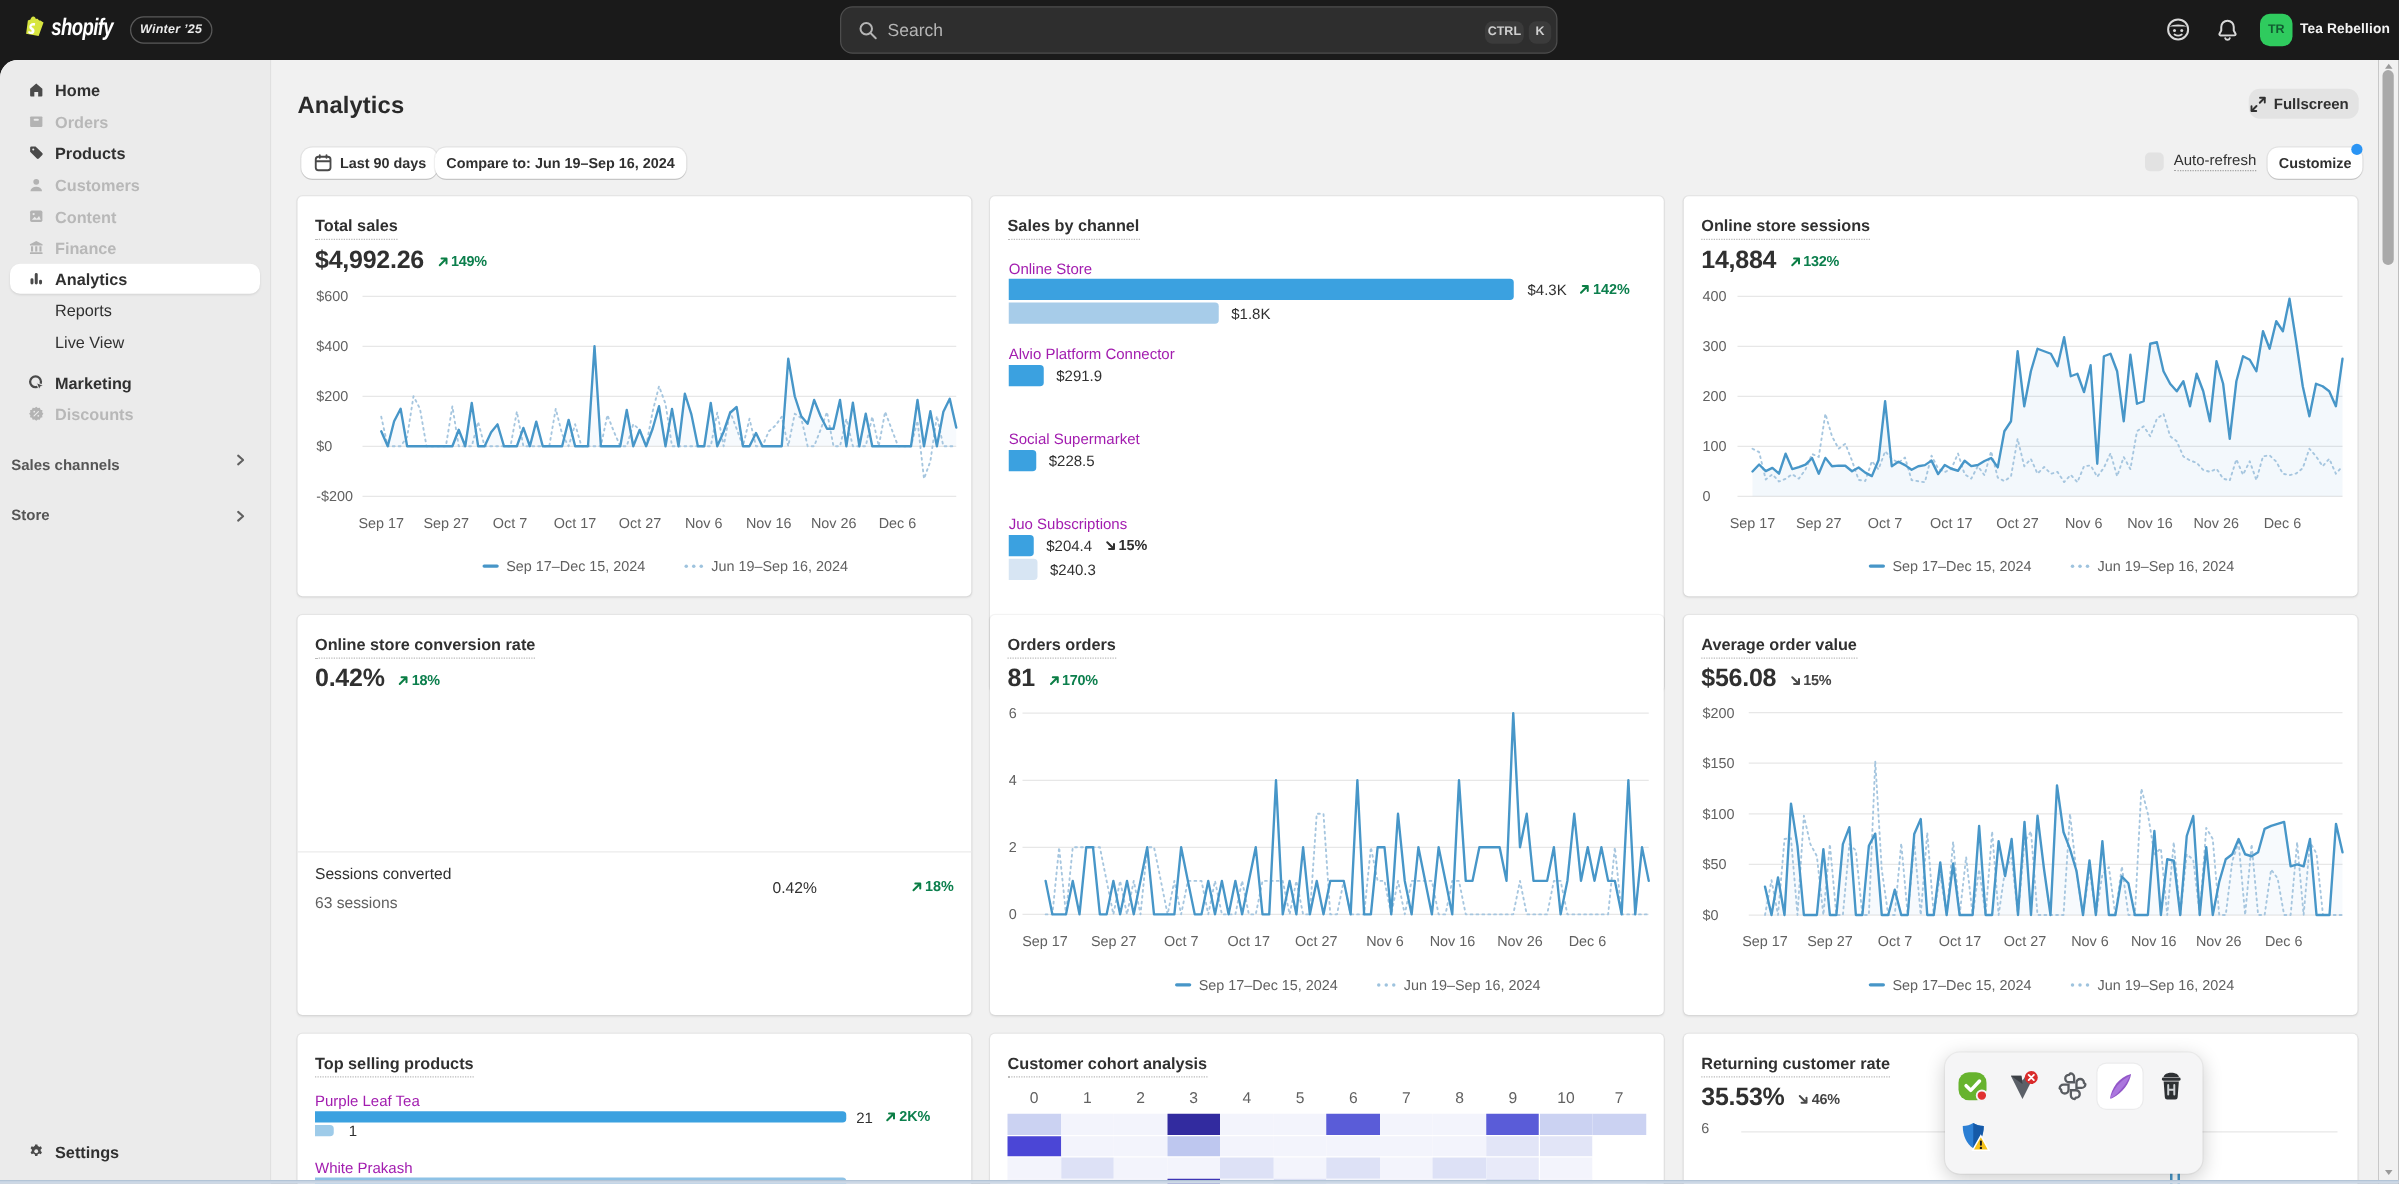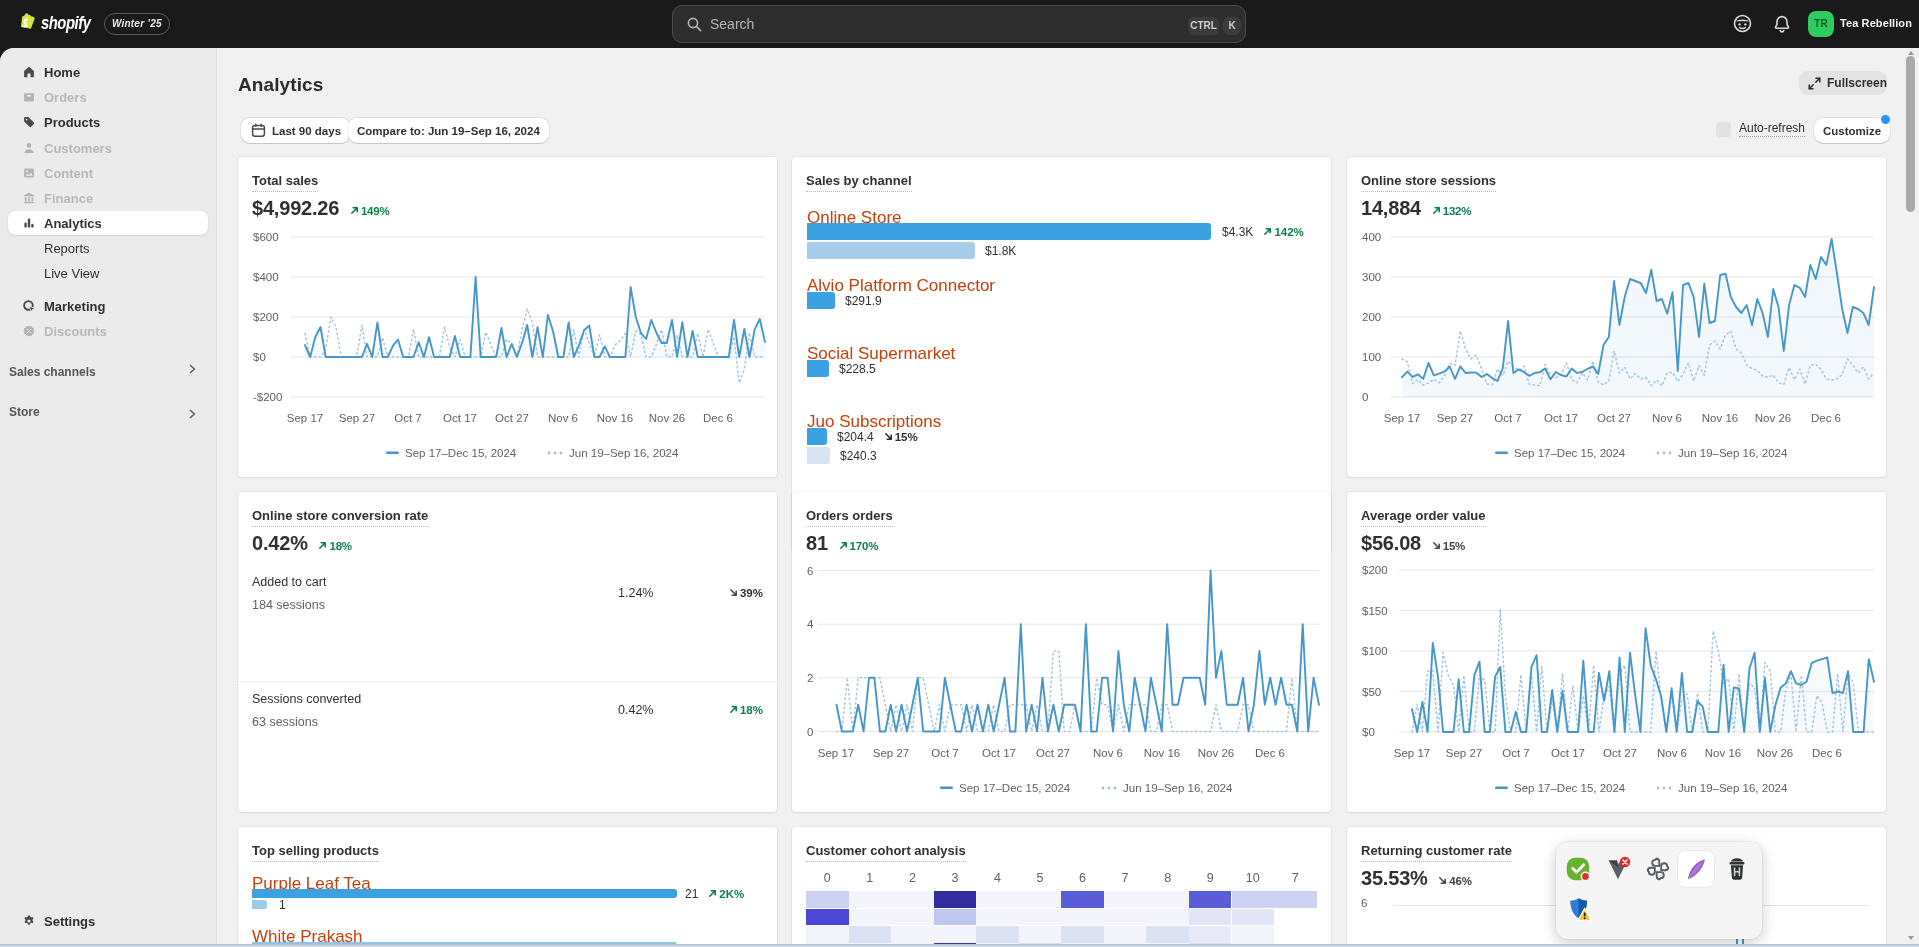--- a/index.html
+++ b/index.html
@@ -28,41 +28,41 @@
 .nav.sel .nlb { font-weight:700; }
 .nav.dis .nlb { color:#b8b8b8; }
 .nsub { margin-left:36px; font-weight:500; }
 .shead { position:absolute; left:8px; width:200px; height:24px; display:flex; align-items:center; }
 .shead .t { margin-left:1px; font-size:12px; font-weight:700; color:#555; }
 .shead .c { position:absolute; right:10px; top:6px; }
 .settings { position:absolute; left:8px; top:859px; width:200px; height:28px; display:flex; align-items:center; }
 .main { position:absolute; left:217px; top:0; width:1686px; height:899px; }
 h1 { position:absolute; left:21px; top:26px; font-size:19px; font-weight:700; color:#2a2a2a; letter-spacing:0.1px; }
 .fsbtn { position:absolute; left:1582px; top:23px; width:88px; height:24px; background:#e3e3e3; border-radius:9px;
-  font-size:12px; font-weight:600; color:#303030; display:flex; align-items:center; justify-content:flex-end; gap:5px; }
+  font-size:12px; font-weight:600; color:#303030; display:flex; align-items:center; justify-content:flex-start; gap:5px; }
 .btn { position:absolute; height:25px; background:#fff; border-radius:9px; box-shadow:0 1px 0 rgba(0,0,0,0.12), 0 0 0 1px rgba(0,0,0,0.06);
   font-size:11.5px; font-weight:600; color:#303030; display:flex; align-items:center; padding:0 9px; gap:5px; white-space:nowrap; }
 .chkrow { position:absolute; left:1499px; top:73px; display:flex; align-items:center; }
 .chk { width:15px; height:15px; background:#e2e2e2; border-radius:4px; }
 .chklb { margin-left:8px; font-size:12px; color:#303030; border-bottom:1.5px dotted #a5a5a5; padding-bottom:1px; }
 .bluedot { position:absolute; left:1664px; top:67px; width:9px; height:9px; border-radius:50%; background:#2a94f4; z-index:5; }
 .card { position:absolute; width:539px; background:#fff; border-radius:4px;
   box-shadow:0 1px 2px rgba(26,26,26,0.07), 0 0 0 1px rgba(0,0,0,0.045); }
 .ct { position:absolute; left:14px; top:16px; font-size:13px; font-weight:650; color:#303030;
   border-bottom:1px dotted #bababa; padding-bottom:3px; }
 .bigv { position:absolute; left:14px; top:40px; font-size:20px; font-weight:700; color:#303030; letter-spacing:-0.2px; }
 .pct { display:inline-flex; align-items:center; }
 .arr { display:inline-block; }
 .chsvg { position:absolute; left:0; top:0; }
 .ax { font-size:11.5px; fill:#616161; font-family:"Liberation Sans",sans-serif; }
 .leg { font-size:11.5px; }
 .grid { stroke:#e7e7e7; stroke-width:1; }
 .dotline { stroke:#a6c6df; stroke-width:1.5; fill:none; stroke-dasharray:1.5 3.2; stroke-linecap:round; stroke-linejoin:round; }
 .solidline { stroke:#4796c8; stroke-width:1.9; fill:none; stroke-linejoin:round; stroke-linecap:round; }
-.chlbl { position:absolute; font-size:17px; color:#c2410c; }
+.chlbl { position:absolute; font-size:12px; color:#a21caf; }
 .chbar { position:absolute; height:17px; border-radius:0 3px 3px 0; background:#3ba1e0; }
 .chval { position:absolute; font-size:12px; color:#303030; }
 .convrow { position:absolute; left:0; width:539px; height:58px; }
 .convrow.b { border-top:1px solid #ececec; }
 .cl1 { position:absolute; left:14px; top:10px; font-size:12.5px; color:#303030; }
 .cl2 { position:absolute; left:14px; top:33px; font-size:12.5px; color:#616161; }
 .cv { position:absolute; left:380px; top:21px; font-size:12.5px; color:#303030; width:60px; text-align:left; }
 .cp { position:absolute; right:14px; top:21px; font-size:12px; }
 .ch { position:absolute; width:30px; text-align:center; font-size:12.5px; color:#616161; }
 .cc { position:absolute; }
@@ -375,31 +375,20 @@
 </div>
 
 <div class="card" style="left:21px;top:444px;height:320px;">
   <div class="ct">Online store conversion rate</div>
   <div class="bigv">0.42%&nbsp; <span class="pct" style="color:#0c7f4d;font-weight:700;font-size:11.5px">
             <svg class="arr" width="9" height="9" viewBox="0 0 10 10">
               <path d="M2 8 L8 2 M3.6 2 H8 V6.4" stroke="#0b7e45" stroke-width="1.8" fill="none" stroke-linecap="round" stroke-linejoin="round"></path>
             </svg>
             <span style="margin-left:2px">18%</span>
           </span></div>
-  <div class="convrow" style="top:73px;">
-    <div class="cl1">Added to cart</div>
-          <div class="cl2">184 sessions</div>
-    <div class="cv">1.24%</div>
-          <div class="cp"><span class="pct" style="color:#303030;font-weight:600;font-size:11.5px">
-              <svg class="arr" width="9" height="9" viewBox="0 0 10 10">
-                <path d="M2 2 L8 8 M3.6 8 H8 V3.6" stroke="#4a4a4a" stroke-width="1.8" fill="none" stroke-linecap="round" stroke-linejoin="round"></path>
-              </svg>
-              <span style="margin-left:2px">39%</span>
-            </span></div>
-  </div>
   <div class="convrow b" style="top:189px;">
     <div class="cl1">Sessions converted</div>
           <div class="cl2">63 sessions</div>
     <div class="cv">0.42%</div>
           <div class="cp"><span class="pct" style="color:#0c7f4d;font-weight:600;font-size:11.5px">
               <svg class="arr" width="9" height="9" viewBox="0 0 10 10">
                 <path d="M2 8 L8 2 M3.6 2 H8 V6.4" stroke="#0b7e45" stroke-width="1.8" fill="none" stroke-linecap="round" stroke-linejoin="round"></path>
               </svg>
               <span style="margin-left:2px">18%</span>
             </span></div>

